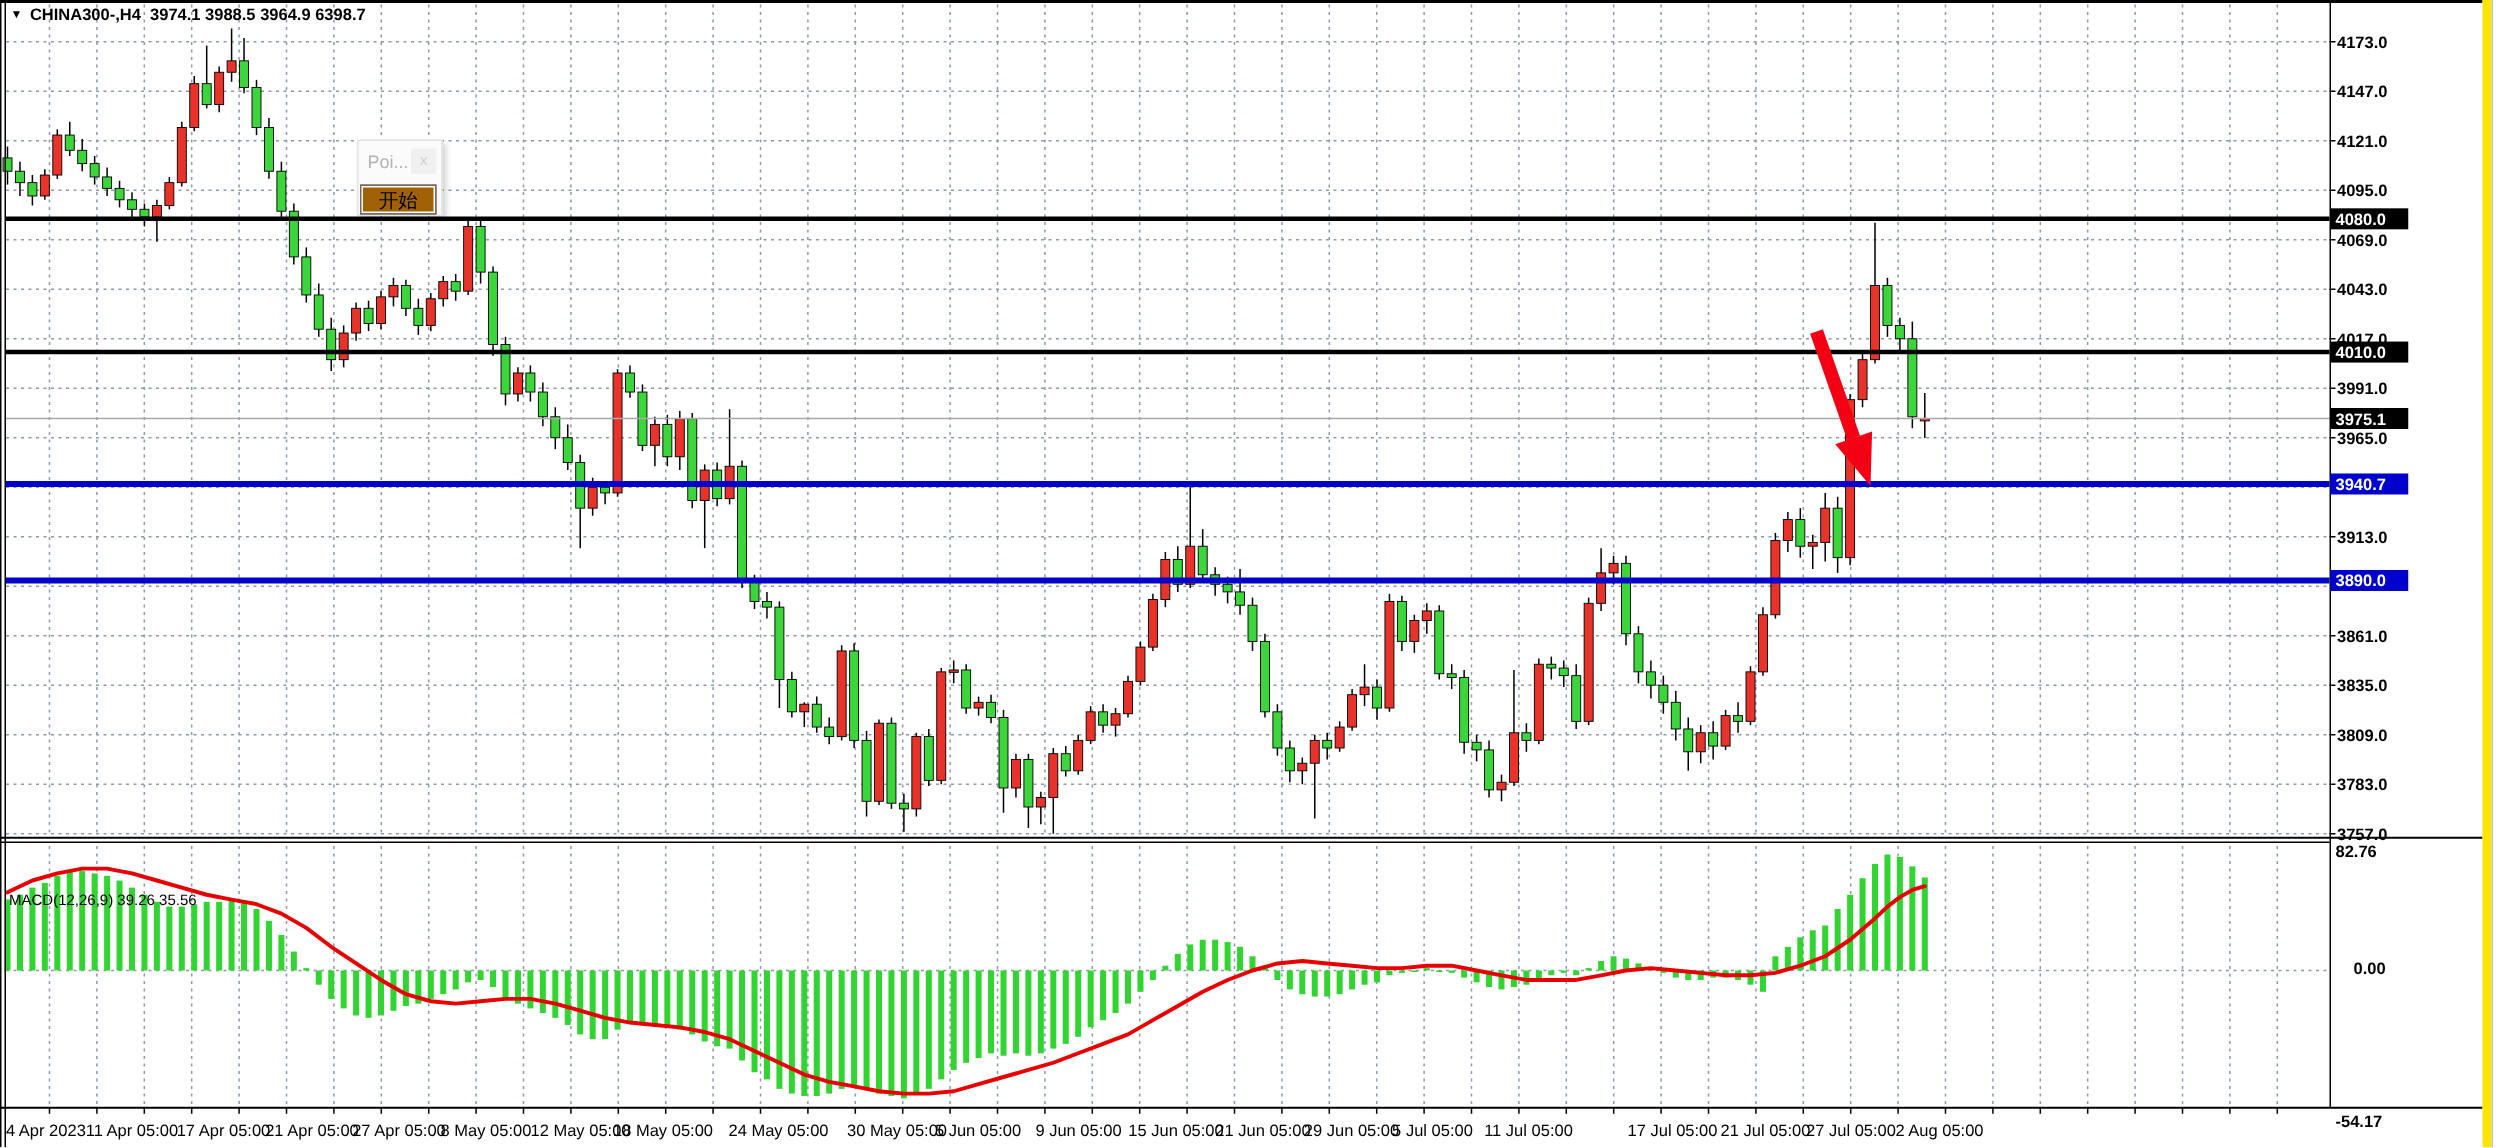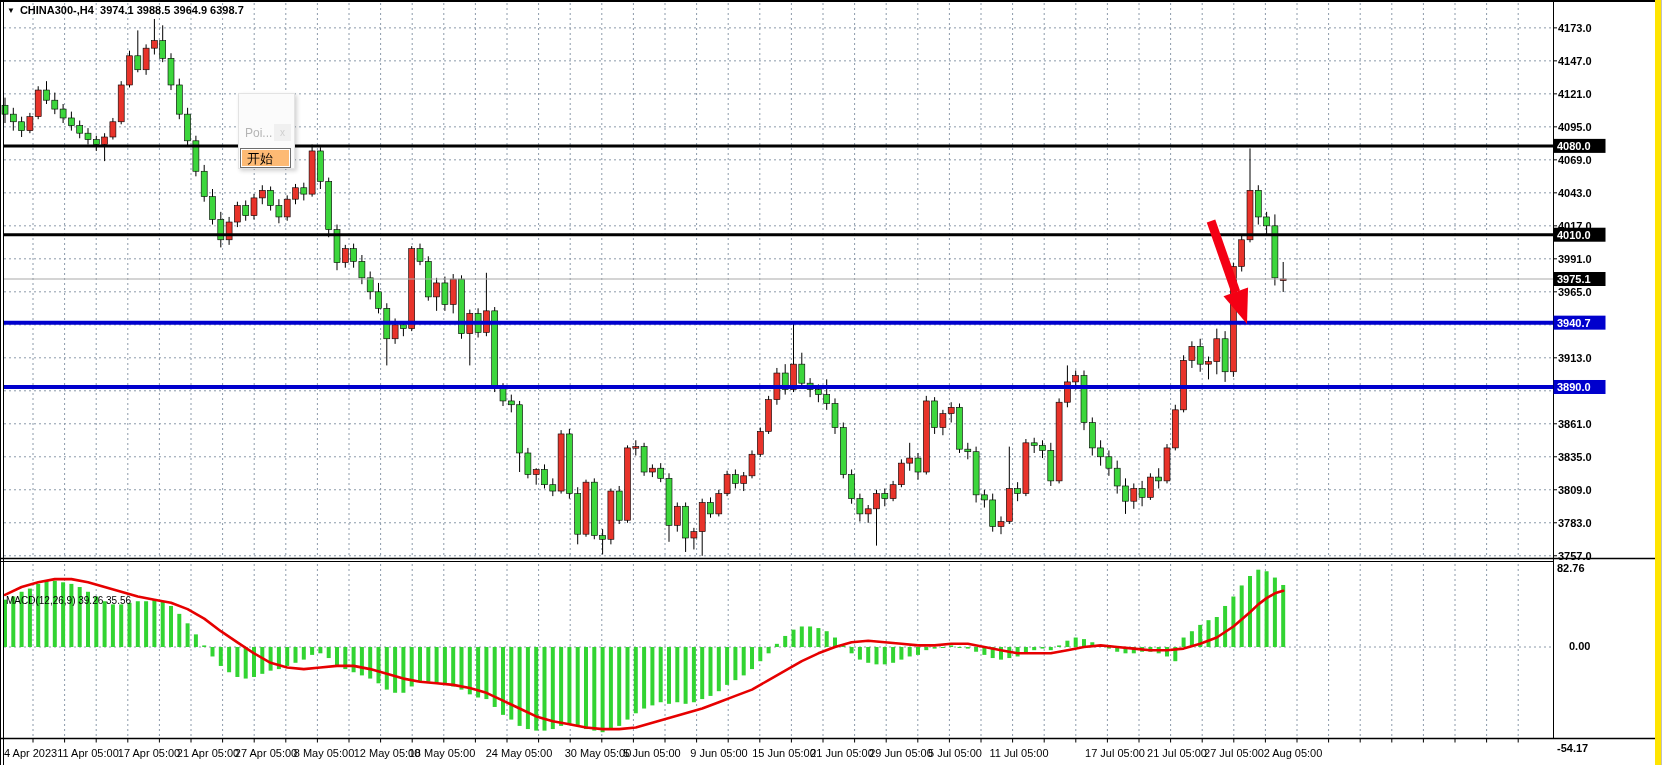--- a/index.html
+++ b/index.html
@@ -9,27 +9,27 @@
   .overlay{position:absolute;white-space:nowrap;}
   #header-line{left:7px;top:4px;font-size:11px;font-weight:700;color:#000;}
   #header-line .tri{font-size:8px;vertical-align:1px;margin-right:5px;cursor:pointer;}
   #macd-label{left:6px;top:595px;font-size:10px;color:#000;}
   .macd-scale{left:1557px;font-size:11px;font-weight:700;color:#000;}
   #macd-scale-top{top:562px;}
   #macd-scale-zero{top:640px;margin-left:12px;}
   #macd-scale-bottom{top:707px;margin-top:35px;}
   #popup{left:238px;top:93px;width:55px;background:#fbfbfb;border:1px solid #e3e3e3;
          box-shadow:2px 2px 4px rgba(0,0,0,.18);}
-  #popup-titlebar{position:relative;height:29px;margin-top:25px;}
+  #popup-titlebar{position:relative;height:29px;}
   #popup-title{position:absolute;left:6px;top:7px;font-size:12px;color:#b4b4b4;}
   #popup-close{position:absolute;right:3px;top:5px;width:17px;height:17px;background:#f0f0f0;
                color:#cfcfcf;font-size:10px;text-align:center;line-height:17px;cursor:pointer;}
-  #popup-start{display:block;width:51px;height:20px;margin:0 auto 0 1px;background:#fdba74;
+  #popup-start{display:block;width:51px;height:20px;margin:0 auto 0 1px;background:#a16207;
                border:1px solid #6d6d6d;outline:1px solid #fff;outline-offset:-2px;
-               font-size:13px;color:#000;text-align:left;line-height:18px;cursor:pointer;
+               font-size:13px;color:#000;text-align:center;line-height:18px;cursor:pointer;
                font-family:"Liberation Sans",sans-serif;}
 </style>
 </head>
 <body>
 
 <div id="app">
   <svg id="chart-svg" width="1665" height="765" viewBox="0 0 1665 765">
       <rect x="0" y="0" width="1665" height="765" fill="#ffffff"></rect>
       <g>
         <line x1="33" y1="3" x2="33" y2="558" stroke="#8c9aaa" stroke-width="1" stroke-dasharray="2 3"></line>

